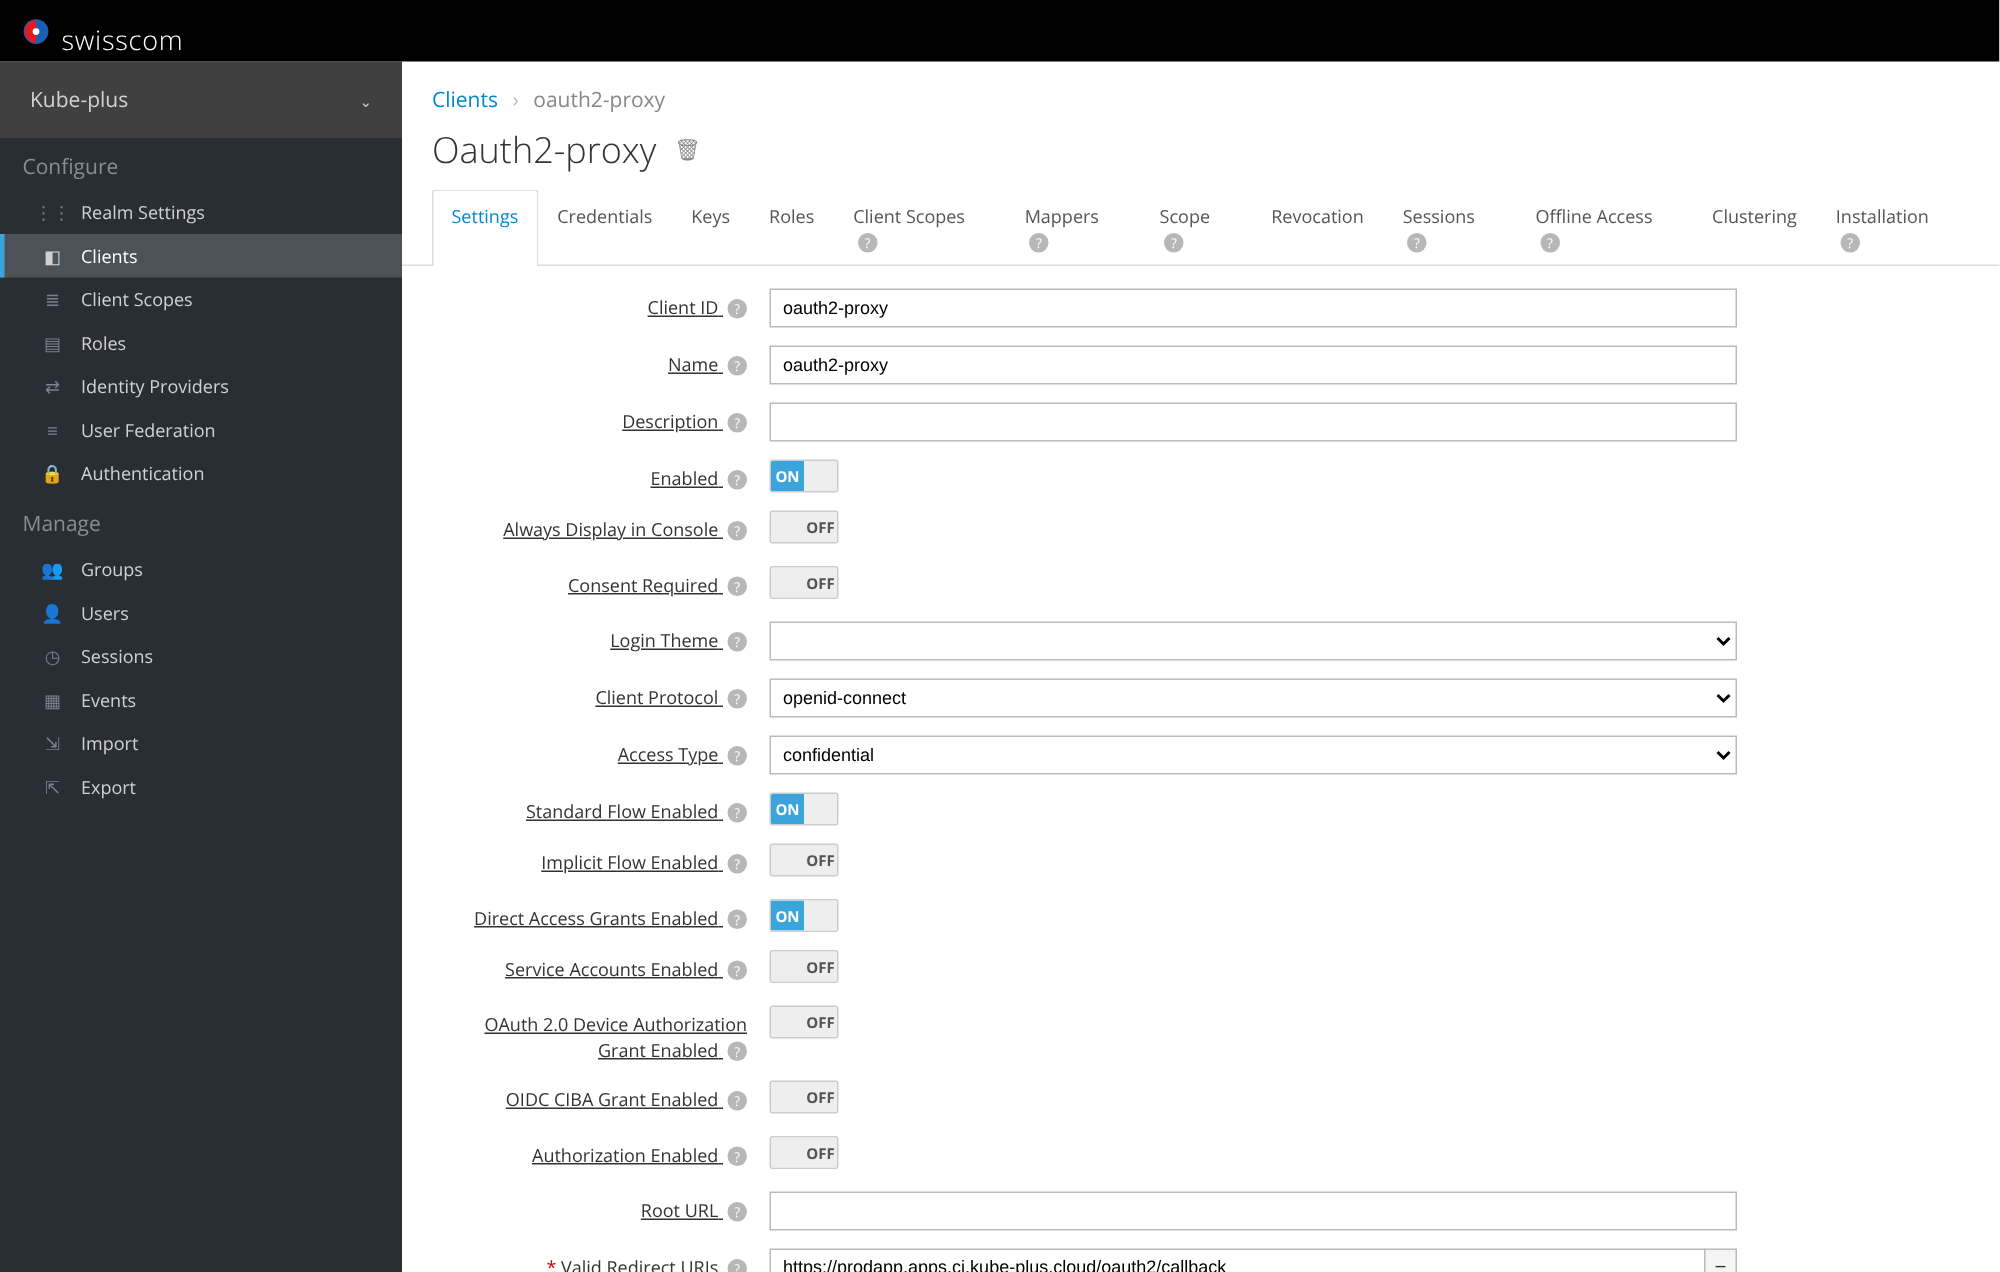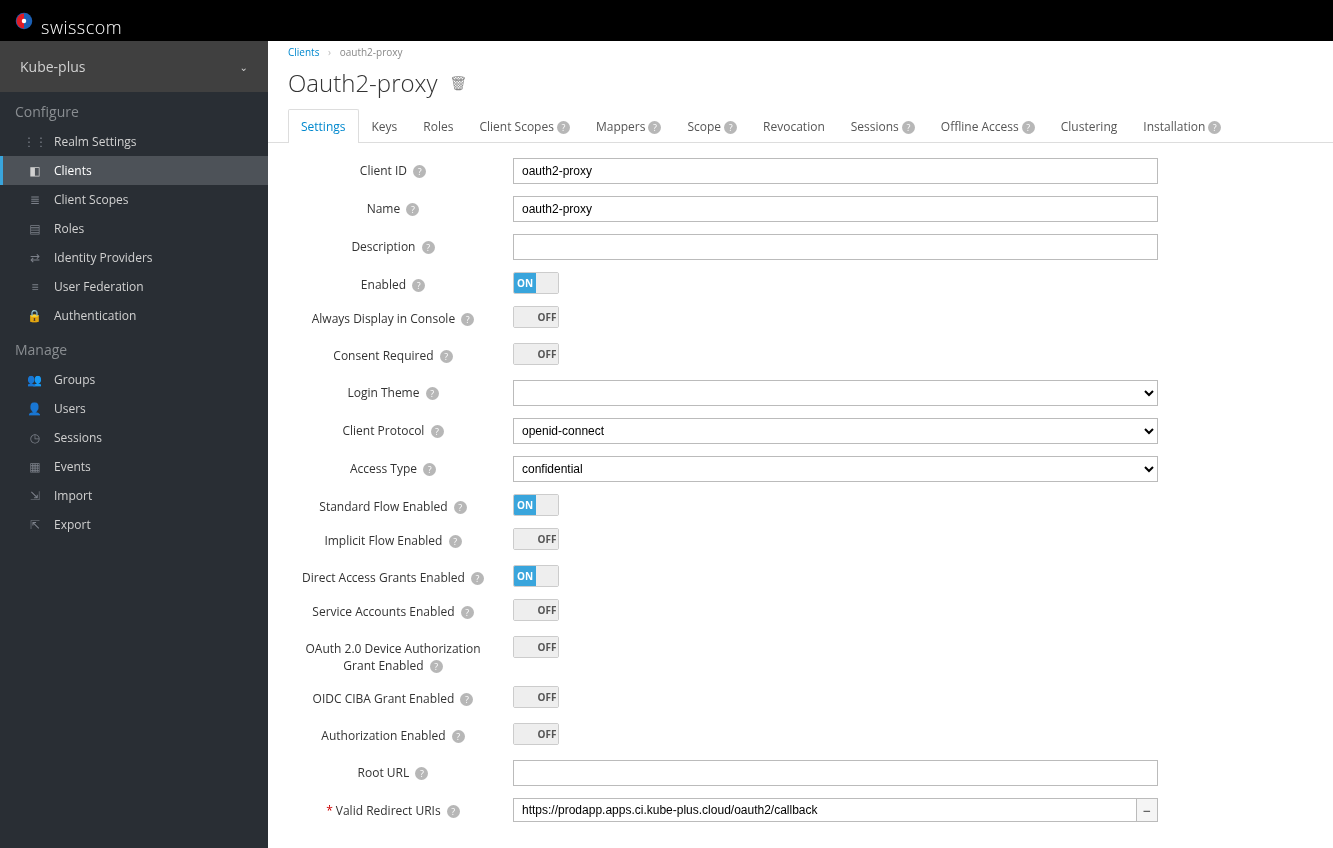--- a/index.html
+++ b/index.html
@@ -10,32 +10,32 @@
 .brand-text { color: #fff; font-size: 18px; font-weight: 300; letter-spacing: 0.5px; margin-top: 12px; }
 .layout { display: flex; height: calc(100vh - 41px); }
 .sidebar { width: 268px; background: #292e34; color: #c7c7c7; overflow-y: auto; flex-shrink: 0; }
 .realm-select { background: #404040; padding: 16px 20px; display: flex; justify-content: space-between; align-items: center; cursor: pointer; font-size: 14px; color: #d1d1d1; }
 .section-header { font-size: 14px; color: #898d91; padding: 10px 15px 6px; }
 .nav-item { display: flex; align-items: center; gap: 12px; padding: 6px 15px 6px 28px; cursor: pointer; font-size: 12px; color: #d1d1d1; }
 .nav-item.active { background: #4d5258; color: #fff; border-left: 3px solid #39a5dc; padding-left: 25px; }
 .nav-icon { width: 14px; display: inline-flex; justify-content: center; color: #7c818a; }
 .nav-item.active .nav-icon { color: #d1d1d1; }
 .main { flex: 1; overflow-y: auto; background: #fff; }
-.breadcrumb { padding: 4px 20px 5px; font-size: 10px; color: #888; }
+.breadcrumb { padding: 16px 20px 5px; font-size: 14px; color: #888; }
 .breadcrumb a { color: #0088ce; text-decoration: none; }
 .breadcrumb .sep { margin: 0 6px; color: #bbb; }
 .page-title { padding: 2px 20px 10px; font-size: 24px; font-weight: 300; color: #333; display: flex; align-items: center; gap: 12px; }
 .trash { color: #888; cursor: pointer; font-size: 14px; }
 .tabs { display: flex; border-bottom: 1px solid #ddd; padding: 0 20px; gap: 0; }
 .tab { padding: 8px 12px; font-size: 12px; color: #555; cursor: pointer; border: 1px solid transparent; border-bottom: none; margin-bottom: -1px; }
 .tab.active { color: #0088ce; border-color: #ddd; background: #fff; border-radius: 2px 2px 0 0; }
 .help-icon { display: inline-flex; width: 13px; height: 13px; border-radius: 50%; background: #b7b7b7; color: #fff; font-size: 9px; align-items: center; justify-content: center; margin-left: 3px; vertical-align: middle; }
 .form { padding: 15px 20px 40px; }
 .form-row { display: flex; align-items: flex-start; margin-bottom: 12px; }
-.form-label { width: 225px; text-align: center; padding-right: 15px; padding-top: 4px; font-size: 12px; color: #333; flex-shrink: 0; }
+.form-label { width: 225px; text-align: right; padding-right: 15px; padding-top: 4px; font-size: 12px; color: #333; flex-shrink: 0; text-decoration: underline; }
 .form-label .req { color: #cc0000; margin-right: 3px; }
 .form-control { width: 645px; }
 .form-input { width: 100%; height: 26px; padding: 3px 8px; border: 1px solid #bbb; font-size: 12px; background: #fff; }
 .form-select { width: 100%; height: 26px; padding: 2px 4px; border: 1px solid #bbb; font-size: 12px; background: #fff; }
 .toggle { display: inline-flex; width: 46px; height: 22px; border: 1px solid #ccc; border-radius: 2px; cursor: pointer; overflow: hidden; font-size: 10px; font-weight: bold; }
 .toggle .half { flex: 1; display: flex; align-items: center; justify-content: center; }
 .toggle.on .half:first-child { background: #39a5dc; color: #fff; }
 .toggle.on .half:last-child { background: #eee; }
 .toggle.off .half:first-child { background: #eee; }
 .toggle.off .half:last-child { background: #eee; color: #555; }
@@ -127,20 +127,21 @@
       <span class="sep">›</span>
       <span>oauth2-proxy</span>
     </div>
     <div class="page-title">
       <span>Oauth2-proxy</span>
       <span class="trash">🗑</span>
     </div>
 
     <div class="tabs" id="tabs">
         <div class="tab active">Settings</div>
+        <div class="tab">Credentials</div>
         <div class="tab">Keys</div>
         <div class="tab">Roles</div>
         <div class="tab">Client Scopes<span class="help-icon">?</span></div>
         <div class="tab">Mappers<span class="help-icon">?</span></div>
         <div class="tab">Scope<span class="help-icon">?</span></div>
         <div class="tab">Revocation</div>
         <div class="tab">Sessions<span class="help-icon">?</span></div>
         <div class="tab">Offline Access<span class="help-icon">?</span></div>
         <div class="tab">Clustering</div>
         <div class="tab">Installation<span class="help-icon">?</span></div>

